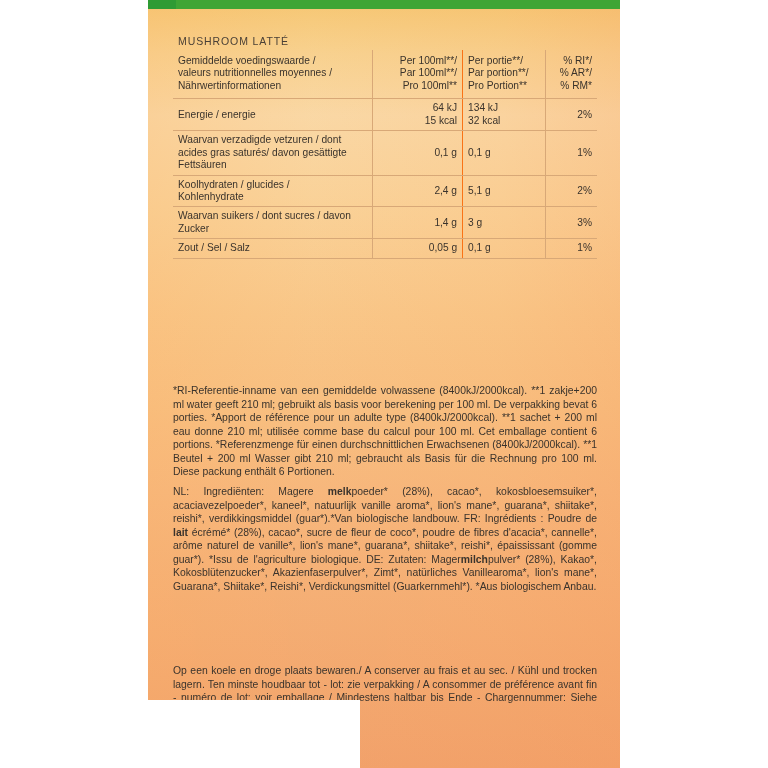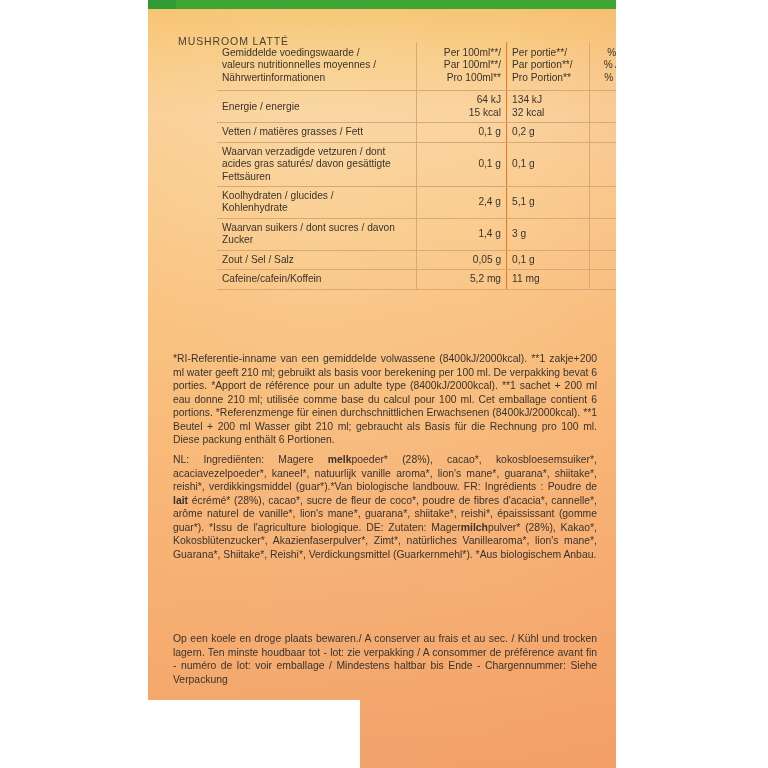--- a/index.html
+++ b/index.html
@@ -2,21 +2,21 @@
 <html><head>
 <meta charset="utf-8">
 <style>
   html, body {
     margin: 0;
     padding: 0;
     background: #ffffff;
   }
   #page {
     position: relative;
-    width: 616px;
+    width: 768px;
     height: 768px;
     overflow: hidden;
     font-family: "Liberation Sans", sans-serif;
     background: #fca5a5;
   }
   
   #panel {
     position: absolute;
     left: 148px;
     top: 0px;
@@ -103,26 +103,25 @@
     font-size: 10.5px;
     letter-spacing: 0.9px;
     color: #4a4036;
     font-weight: 400;
   }
 
   
   table.nutri {
     position: absolute;
     left: 25px;
-    top: 42px;
+    top: 50px;
     width: 424px;
     border-collapse: collapse;
     font-size: 10.2px;
     color: #3a332c;
-    margin-left: 44px;
   }
   table.nutri td {
     vertical-align: middle;
     padding: 3px 5px;
     border-bottom: 1px solid #d8a877;
     line-height: 1.22;
   }
   table.nutri tr.head td {
     border-bottom: 1px solid #d8a877;
     vertical-align: top;
@@ -139,20 +138,21 @@
 
   
   .para {
     position: absolute;
     left: 25px;
     width: 424px;
     font-size: 10.4px;
     line-height: 1.30;
     color: #3a332c;
     text-align: justify;
+    margin-top: 32px;
   }
   #p-ri   { top: 352px; }
   #p-ing  { top: 453px; }
   #p-store{ top: 632px; }
   b.strong { font-weight: 700; }
 
   
   #white-box {
     position: absolute;
     left: 128px;
@@ -209,28 +209,20 @@
             <span class="sub">64 kJ</span>
             <span class="sub">15 kcal</span>
           </td>
           <td class="c-port">
             <span class="sub">134 kJ</span>
             <span class="sub">32 kcal</span>
           </td>
           <td class="c-ri">2%</td>
         </tr>
 
-        <tr>
-          <td class="c-label">
-            <span class="sub">Vetten / matières grasses / Fett</span>
-          </td>
-          <td class="c-100">0,1 g</td>
-          <td class="c-port">0,2 g</td>
-          <td class="c-ri">0%</td>
-        </tr>
 
         <tr>
           <td class="c-label">
             <span class="sub">Waarvan verzadigde vetzuren / dont</span>
             <span class="sub">acides gras saturés/ davon gesättigte</span>
             <span class="sub">Fettsäuren</span>
           </td>
           <td class="c-100">0,1 g</td>
           <td class="c-port">0,1 g</td>
           <td class="c-ri">1%</td>
@@ -260,28 +252,20 @@
 
         <tr>
           <td class="c-label">
             <span class="sub">Zout / Sel / Salz</span>
           </td>
           <td class="c-100">0,05 g</td>
           <td class="c-port">0,1 g</td>
           <td class="c-ri">1%</td>
         </tr>
 
-        <tr>
-          <td class="c-label">
-            <span class="sub">Cafeine/cafein/Koffein</span>
-          </td>
-          <td class="c-100">5,2 mg</td>
-          <td class="c-port">11 mg</td>
-          <td class="c-ri">-</td>
-        </tr>
       </tbody>
     </table>
 
     <div class="para" id="p-ri">*RI-Referentie-inname van een gemiddelde volwassene (8400kJ/2000kcal). **1 zakje+200 ml water geeft 210 ml; gebruikt als basis voor berekening per 100 ml. De verpakking bevat 6 porties.  *Apport de référence pour un adulte type (8400kJ/2000kcal). **1 sachet + 200 ml eau donne 210 ml; utilisée comme base du calcul pour 100 ml. Cet emballage contient 6 portions.  *Referenzmenge für einen durchschnittlichen Erwachsenen (8400kJ/2000kcal). **1 Beutel + 200 ml Wasser gibt 210 ml; gebraucht als Basis für die Rechnung pro 100 ml. Diese packung enthält 6 Portionen.</div>
 
     <div class="para" id="p-ing"><span>NL: Ingrediënten: Magere </span><b class="strong">melk</b><span>poeder* (28%), cacao*, kokosbloesemsuiker*, acaciavezelpoeder*, kaneel*, natuurlijk vanille aroma*, lion's mane*, guarana*, shiitake*, reishi*, verdikkingsmiddel (guar*).*Van biologische landbouw. </span><span>FR: Ingrédients : Poudre de </span><b class="strong">lait</b><span> écrémé* (28%), cacao*, sucre de fleur de coco*, poudre de fibres d'acacia*, cannelle*, arôme naturel de vanille*, lion's mane*, guarana*, shiitake*, reishi*, épaississant (gomme guar*). *Issu de l'agriculture biologique. </span><span>DE: Zutaten: Mager</span><b class="strong">milch</b><span>pulver* (28%), Kakao*, Kokosblütenzucker*, Akazienfaserpulver*, Zimt*, natürliches Vanillearoma*, lion's mane*, Guarana*, Shiitake*, Reishi*, Verdickungsmittel (Guarkernmehl*). *Aus biologischem Anbau.</span></div>
 
     <div class="para" id="p-store">Op een koele en droge plaats bewaren./ A conserver au frais et au sec. / Kühl und trocken lagern. Ten minste houdbaar tot - lot: zie verpakking / A consommer de préférence avant fin - numéro de lot: voir emballage / Mindestens haltbar bis Ende - Chargennummer: Siehe Verpackung</div>
 
   </div>

